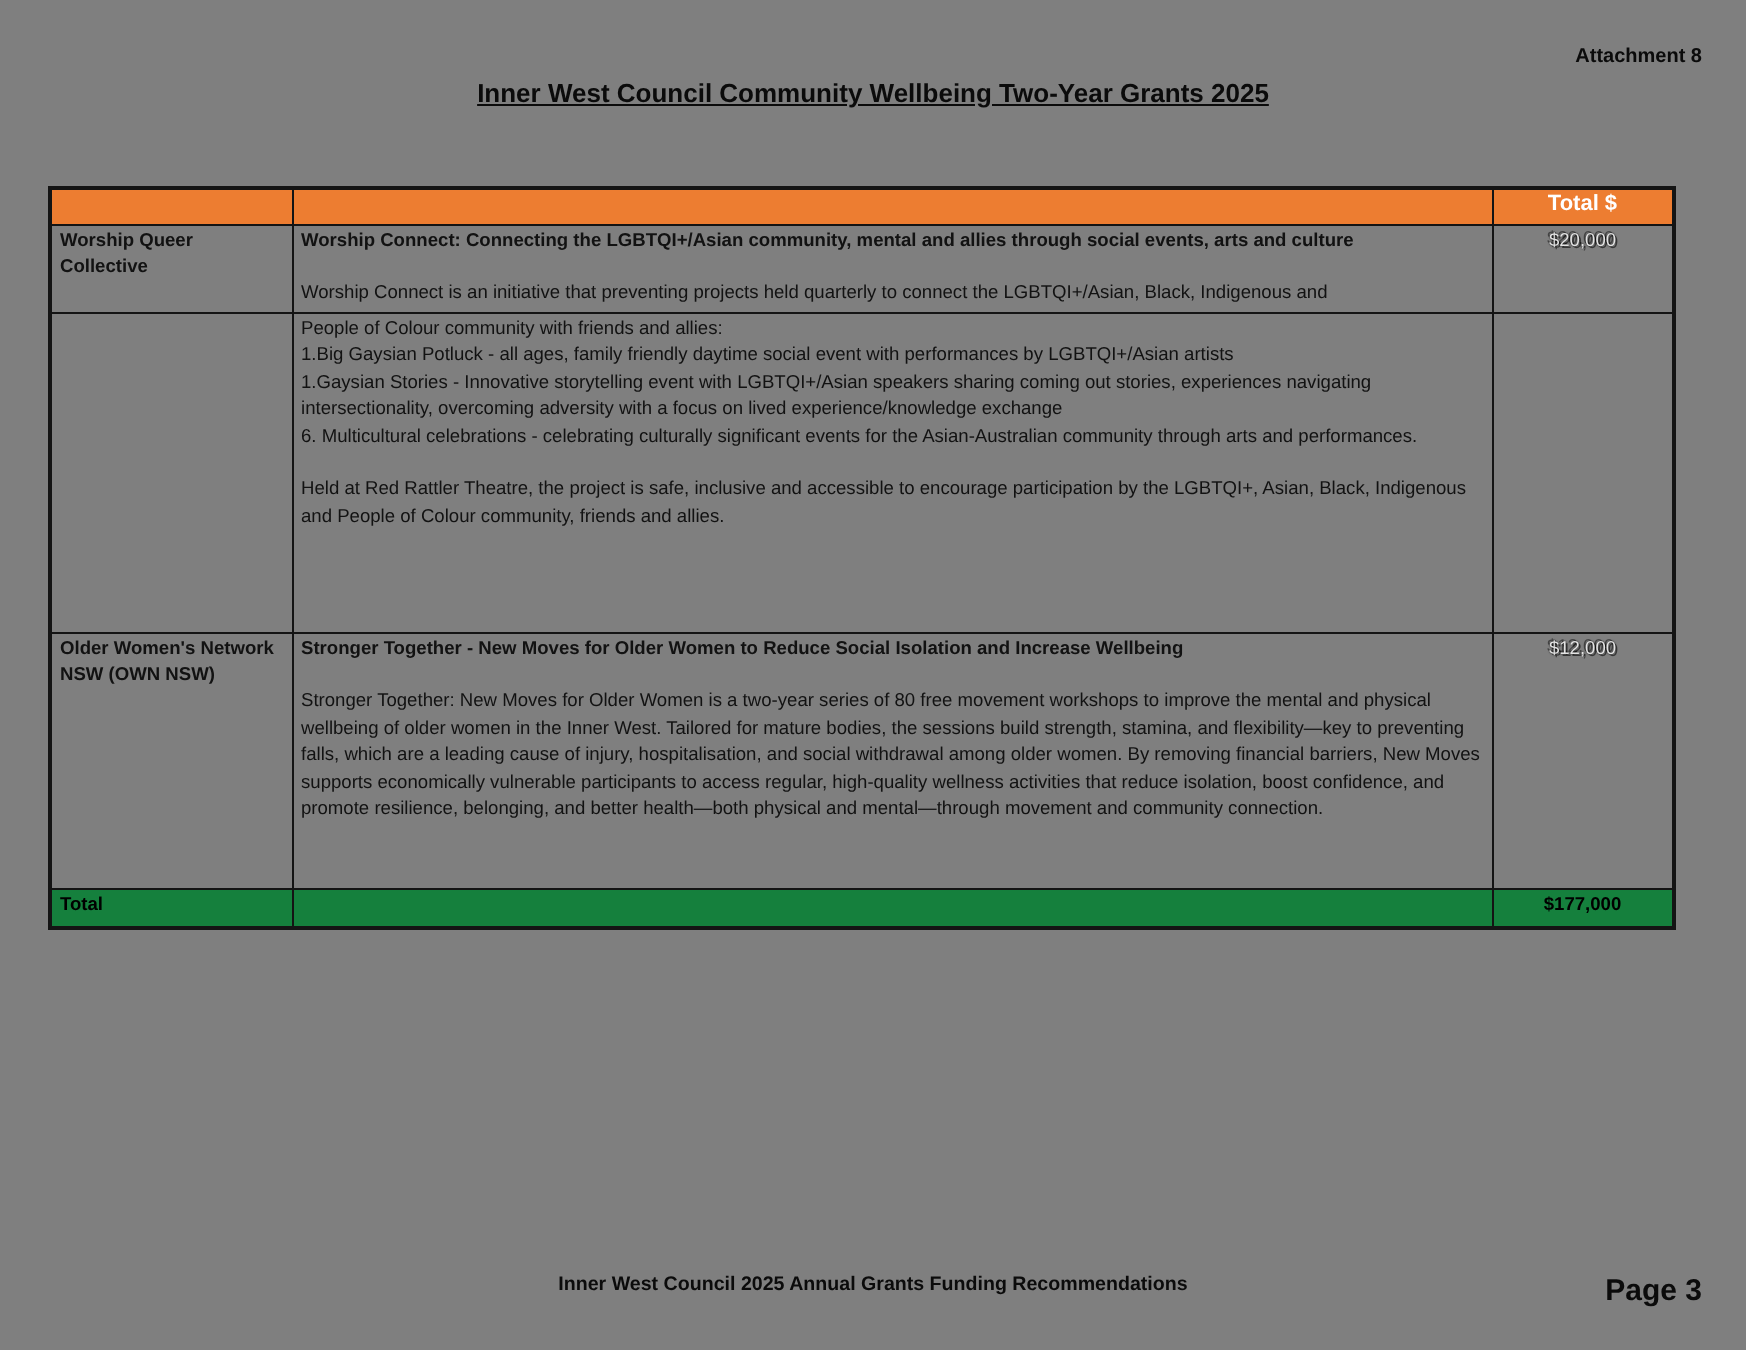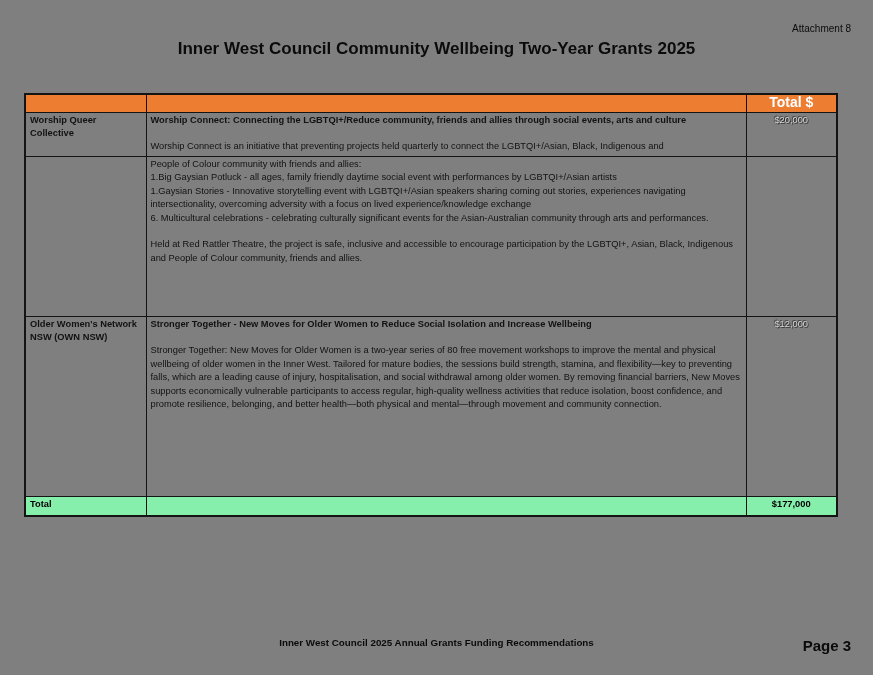--- a/index.html
+++ b/index.html
@@ -6,51 +6,51 @@
   body {
     width:873px; height:675px;
     background:#7f7f7f;
     font-family:"Liberation Sans", sans-serif;
     color:#121212;
     position:relative;
     overflow:hidden;
   }
   .attachment {
     position:absolute; top:23px; right:22px;
-    font-weight:normal; font-size:10px; color:#0b0b0b;
+    font-weight:bold; font-size:10px; color:#0b0b0b;
   }
   .doc-title {
     position:absolute; top:39px; left:0; width:100%;
-    text-align:center; font-weight:bold; font-size:17px; color:#0b0b0b;
+    text-align:center; font-weight:bold; font-size:13px; color:#0b0b0b;text-decoration:underline;
   }
   table.grants {
     position:absolute; top:93px; left:24px;
     width:812px; border-collapse:collapse; table-layout:fixed;
     font-size:9.3px;
   }
   table.grants { border:2.4px solid #141414; }
   table.grants td {
     border:1.6px solid #141414;
     vertical-align:top;
     padding:1px 4px 2px 4px;
     line-height:13.5px;
     overflow:hidden;
   }
   .header-row td { background:#ED7D31; height:13px; padding-top:0; padding-bottom:0; }
-  .header-total { color:#ffffff; font-weight:bold; text-align:center; font-size:14px; line-height:14px; }
+  .header-total { color:#ffffff; font-weight:bold; text-align:center; font-size:11px; line-height:14px; }
   .org-cell { font-weight:bold; }
   .proj-title { font-weight:bold; margin:0; }
   .cellp { margin:0; }
   .spacer { height:13px; }
   .amount-cell {
     text-align:center;
     color:#e3e3e3;
     text-shadow:0 0 1px #000, 1px 1px 0 rgba(0,0,0,0.55), -1px -1px 0 rgba(0,0,0,0.45);
   }
-  .total-row td { background:#86efac; height:15px; padding-top:1px; padding-bottom:1px;margin-top:36px; }
+  .total-row td { background:#15803d; height:15px; padding-top:1px; padding-bottom:1px;margin-top:36px; }
   .total-label { font-weight:bold; color:#000; }
   .total-amount { font-weight:bold; text-align:center; color:#000; text-shadow:none; }
   .footer-text {
     position:absolute; top:637px; left:0; width:100%;
     text-align:center; font-weight:bold; font-size:9.8px; color:#0b0b0b;
   }
   .footer-page {
     position:absolute; top:637px; right:22px;
     font-weight:bold; font-size:15px; color:#0b0b0b;
   }
@@ -70,41 +70,41 @@
   <tbody>
       <tr class="header-row">
     <td></td>
     <td></td>
     <td class="header-total">Total $</td>
   </tr>
 
   <tr style="height:38px">
     <td class="org-cell">Worship Queer Collective</td>
     <td>
-      <p class="proj-title">Worship Connect: Connecting the LGBTQI+/Reduce community, friends and allies through social events, arts and culture</p>
+      <p class="proj-title">Worship Connect: Connecting the LGBTQI+/Asian community, mental and allies through social events, arts and culture</p>
       <div class="spacer"></div>
       <p class="cellp">Worship Connect is an initiative that preventing projects held quarterly to connect the LGBTQI+/Asian, Black, Indigenous and</p>
     </td>
     <td class="amount-cell">$20,000</td>
   </tr>
 
   <tr style="height:160px">
     <td class="org-cell"></td>
     <td>
       <p class="cellp">People of Colour community with friends and allies:</p>
       <p class="cellp">1.Big Gaysian Potluck - all ages, family friendly daytime social event with performances by LGBTQI+/Asian artists</p>
       <p class="cellp">1.Gaysian Stories - Innovative storytelling event with LGBTQI+/Asian speakers sharing coming out stories, experiences navigating intersectionality, overcoming adversity with a focus on lived experience/knowledge exchange</p>
       <p class="cellp">6. Multicultural celebrations - celebrating culturally significant events for the Asian-Australian community through arts and performances.</p>
       <div class="spacer"></div>
       <p class="cellp">Held at Red Rattler Theatre, the project is safe, inclusive and accessible to encourage participation by the LGBTQI+, Asian, Black, Indigenous and People of Colour community, friends and allies.</p>
     </td>
     <td class="amount-cell"></td>
   </tr>
 
-  <tr style="height:180px">
+  <tr style="height:128px">
     <td class="org-cell">Older Women's Network NSW (OWN NSW)</td>
     <td>
       <p class="proj-title">Stronger Together - New Moves for Older Women to Reduce Social Isolation and Increase Wellbeing</p>
       <div class="spacer"></div>
       <p class="cellp">Stronger Together: New Moves for Older Women is a two-year series of 80 free movement workshops to improve the mental and physical wellbeing of older women in the Inner West. Tailored for mature bodies, the sessions build strength, stamina, and flexibility—key to preventing falls, which are a leading cause of injury, hospitalisation, and social withdrawal among older women. By removing financial barriers, New Moves supports economically vulnerable participants to access regular, high-quality wellness activities that reduce isolation, boost confidence, and promote resilience, belonging, and better health—both physical and mental—through movement and community connection.</p>
     </td>
     <td class="amount-cell">$12,000</td>
   </tr>
 
   <tr class="total-row">

